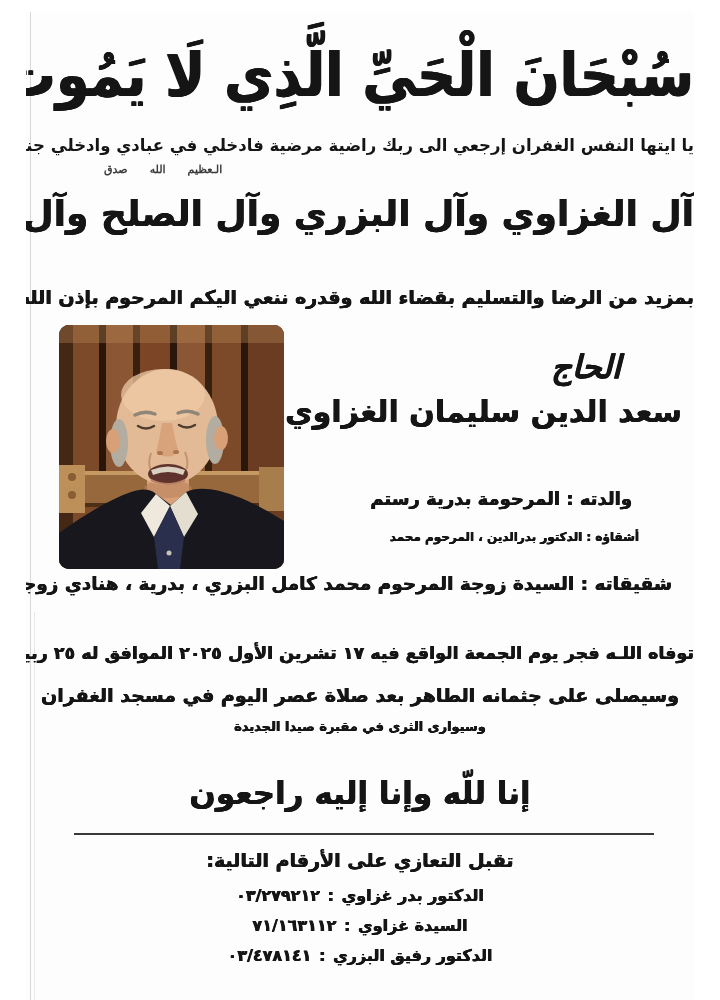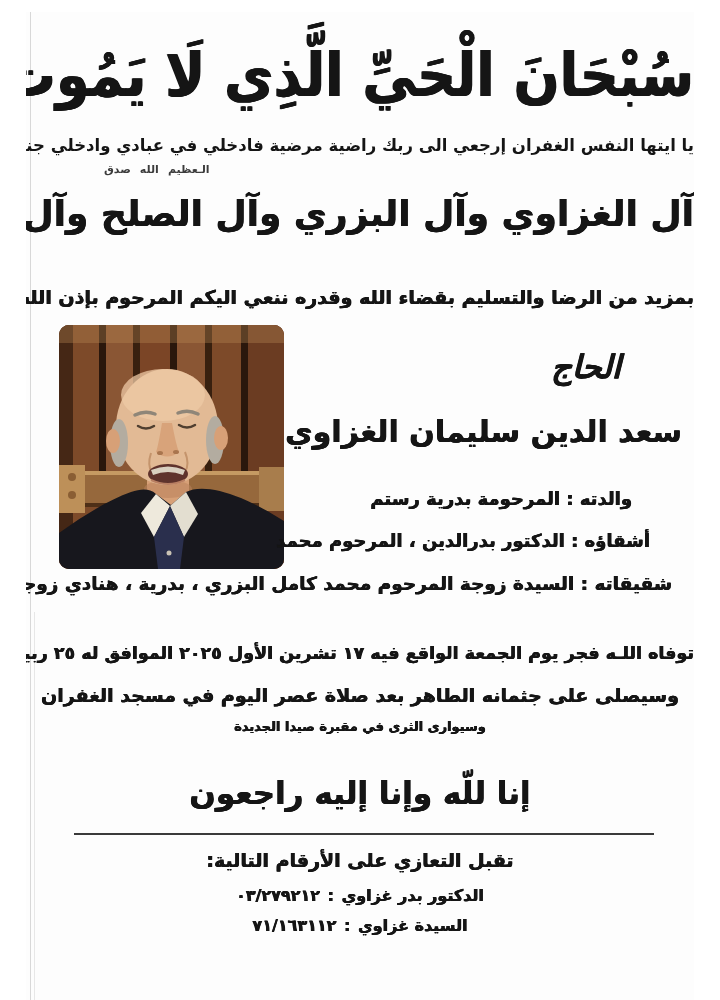--- a/index.html
+++ b/index.html
@@ -13,32 +13,32 @@
   .scanline.l2{left:8px; top:600px; background:#e7e7e7;}
   .abs{position:absolute; white-space:nowrap;}
   .center{left:0; right:0; text-align:center;}
   .heavy{text-shadow:0.35px 0 0 currentColor, -0.35px 0 0 currentColor;}
 
   .calligraphy{top:18px; left:0; right:0; text-align:center; padding-left:78px;
     font-size:54px; line-height:1.5; transform:scaleY(1.12); transform-origin:top center;
     text-shadow:0.6px 0 0 currentColor, -0.6px 0 0 currentColor;}
   .verse{top:124px; font-size:16.5px;}
   .verse-attr{top:151px; left:78px; position:absolute; display:flex; direction:ltr;
-    gap:9px; font-size:11px; font-weight:bold; color:#3c3c3c; letter-spacing:0.5px;}
+    gap:22px; font-size:11px; font-weight:bold; color:#3c3c3c; letter-spacing:0.5px;font-family:Liberation Serif, serif;}
   .families{top:181px; font-size:36px;}
   .announce{top:274px; font-size:19px;}
 
   .photo{position:absolute; left:33px; top:313px; width:225px; height:244px;
     border-radius:10px; overflow:hidden; background:#6b3c22;}
   .photo svg{display:block; width:100%; height:100%;}
 
   .dtitle{top:336px; left:480px; width:160px; text-align:center; font-size:32px;font-style:italic;}
-  .dname{top:402px; left:275px; right:12px; text-align:right; font-size:30px;}
+  .dname{top:382px; left:275px; right:12px; text-align:right; font-size:30px;}
   .mother{top:476px; right:62px; font-size:18px;}
-  .brothers{top:518px; right:44px; font-size:18px;}
+  .brothers{top:518px; right:55px; font-size:12px;}
   .sisters{top:561px; left:15px; right:22px; text-align:center; font-size:18.5px;}
 
   .death1{top:631px; font-size:17.5px;}
   .death2{top:672px; font-size:19px;}
   .death3{top:707px; font-size:13px;}
 
   .istirja{top:763px; font-size:31px;}
   .divider{position:absolute; top:821px; left:48px; right:40px; height:2px; background:#3a3a3a;}
   .cond-header{top:837px; font-size:19px;}
   .contacts{position:absolute; top:869px; left:0; right:0; text-align:center; font-size:16px;}
@@ -147,15 +147,18 @@
 
   <div class="abs center cond-header heavy">تقبل التعازي على الأرقام التالية:</div>
 
   <div class="contacts">
     <div class="contact heavy">
       <span>الدكتور بدر غزاوي</span><span class="sep"> : </span><span>٠٣/٢٧٩٢١٢</span>
     </div>
     <div class="contact heavy">
       <span>السيدة غزاوي</span><span class="sep"> : </span><span>٧١/١٦٣١١٢</span>
     </div>
+    <div class="contact heavy">
+      <span>الدكتور رفيق البزري</span><span class="sep"> : </span><span>٠٣/٤٧٨١٤١</span>
+    </div>
   </div>
 
 </div>
 
 </body></html>

